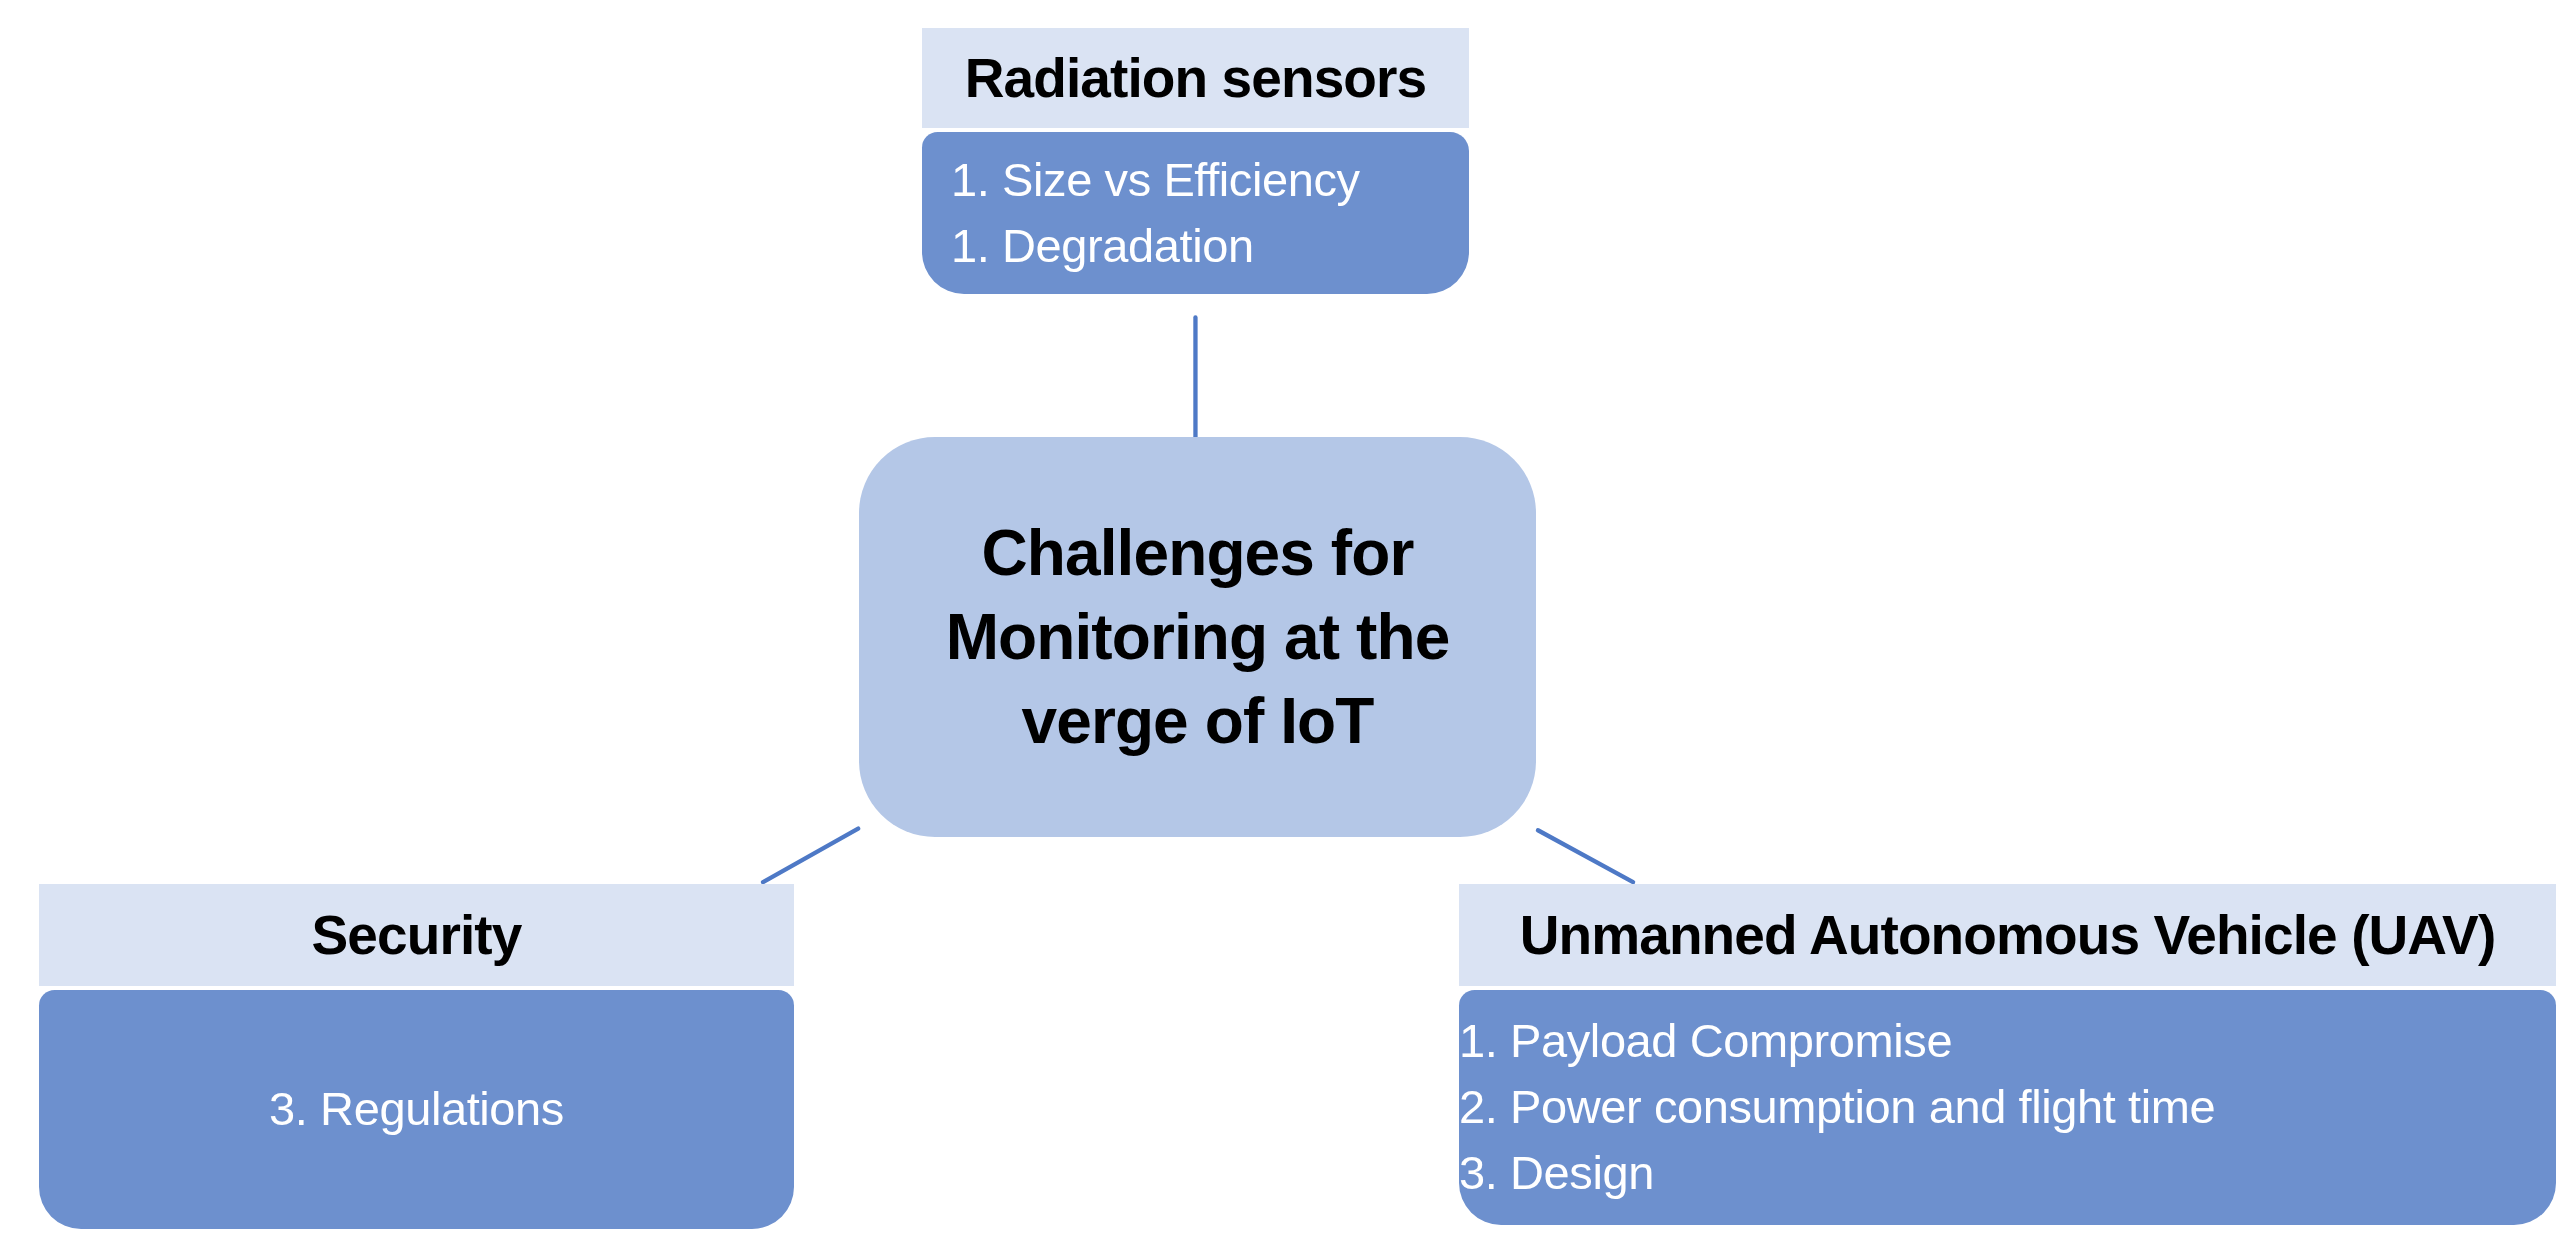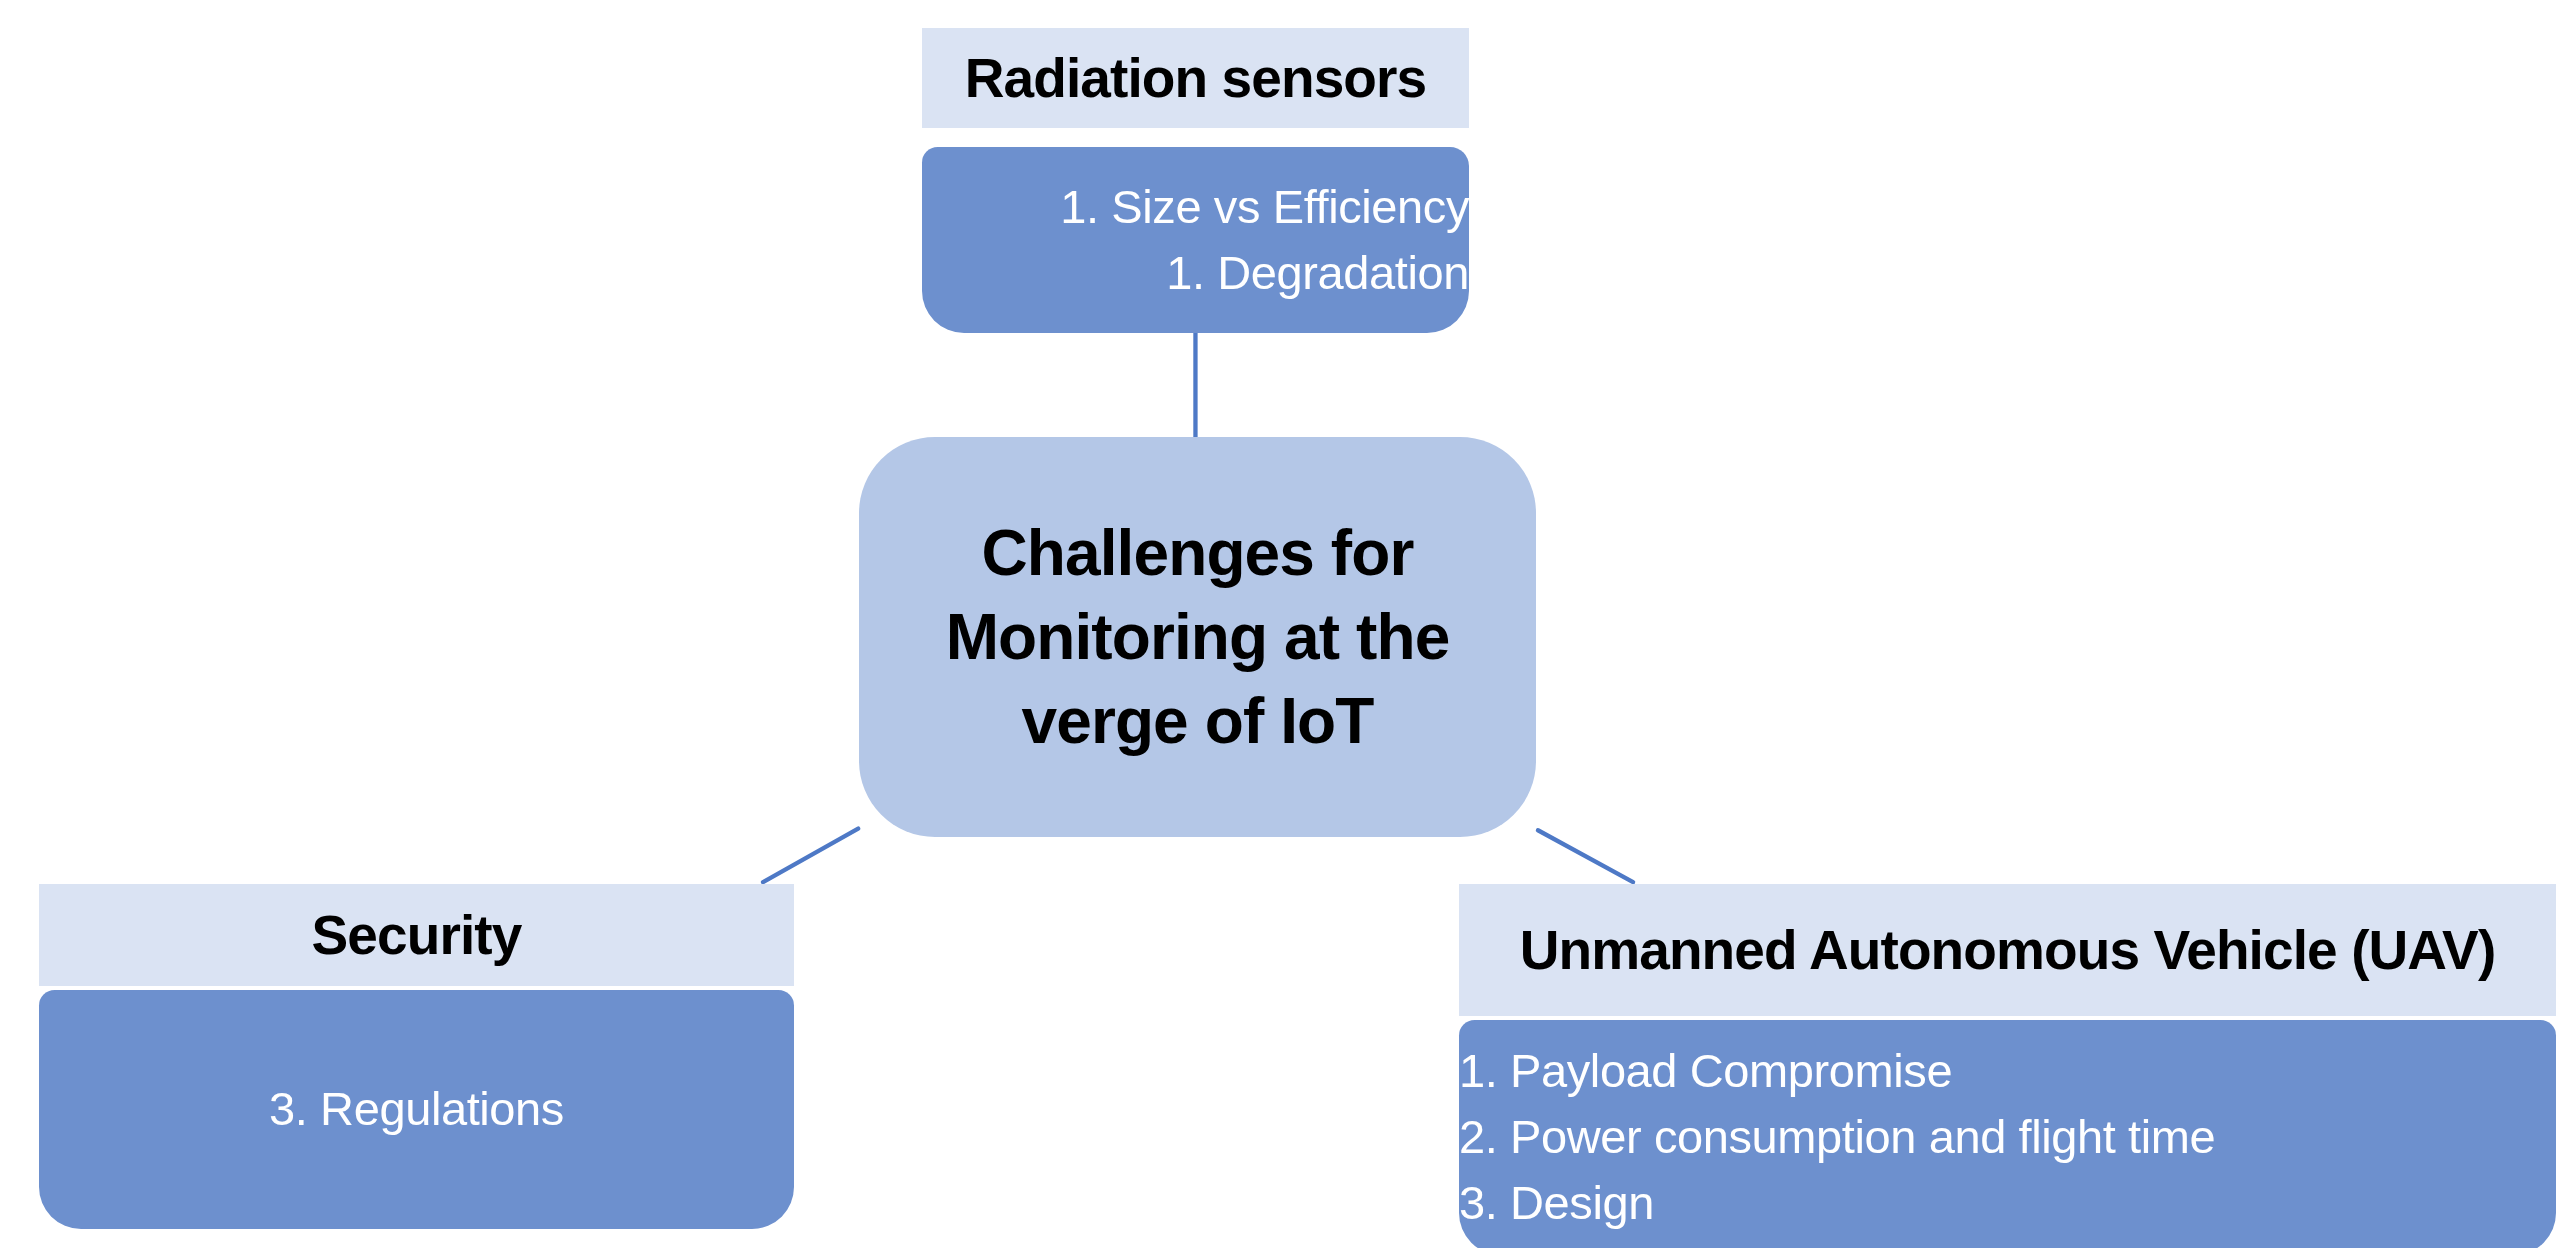--- a/index.html
+++ b/index.html
@@ -37,23 +37,23 @@
     display:flex;flex-direction:column;justify-content:center;
     font-size:47px;
     line-height:66px;
     letter-spacing:-0.4px;
   }
   .bod .item{white-space:nowrap;}
   
   .n-top{left:922px;top:28px;width:547px;}
   .n-top .hdr{height:100px;}
   .n-top .bod{
-    margin-top:19px;height:186px;
+    margin-top:4px;height:162px;
     border-radius:15.6px 19px 42px 42px;
-    align-items:flex-end;
+    align-items:flex-start;
     padding-left:29px;box-sizing:border-box;
   }
   
   .n-center{
     left:859px;top:437px;width:677px;height:400px;
     background:var(--center-bg);
     border-radius:76px;
     display:flex;flex-direction:column;justify-content:center;align-items:center;
     z-index:1;position:absolute;
   }
@@ -66,21 +66,21 @@
   
   .n-left{left:13px;top:884px;width:755px;padding-left:26px;}
   .n-left .hdr{height:102px;}
   .n-left .bod{
     margin-top:3.5px;height:239px;
     border-radius:15.6px 15.6px 42px 42px;
     align-items:center;text-align:center;
   }
   
   .n-right{left:1459px;top:884px;width:1097px;}
-  .n-right .hdr{height:132px;}
+  .n-right .hdr{height:102px;}
   .n-right .bod{
     margin-top:3.5px;height:235px;
     border-radius:15.6px 15.6px 42px 42px;
     align-items:flex-start;text-align:center;
   }
 </style>
 </head>
 <body>
 
 <div class="canvas">

